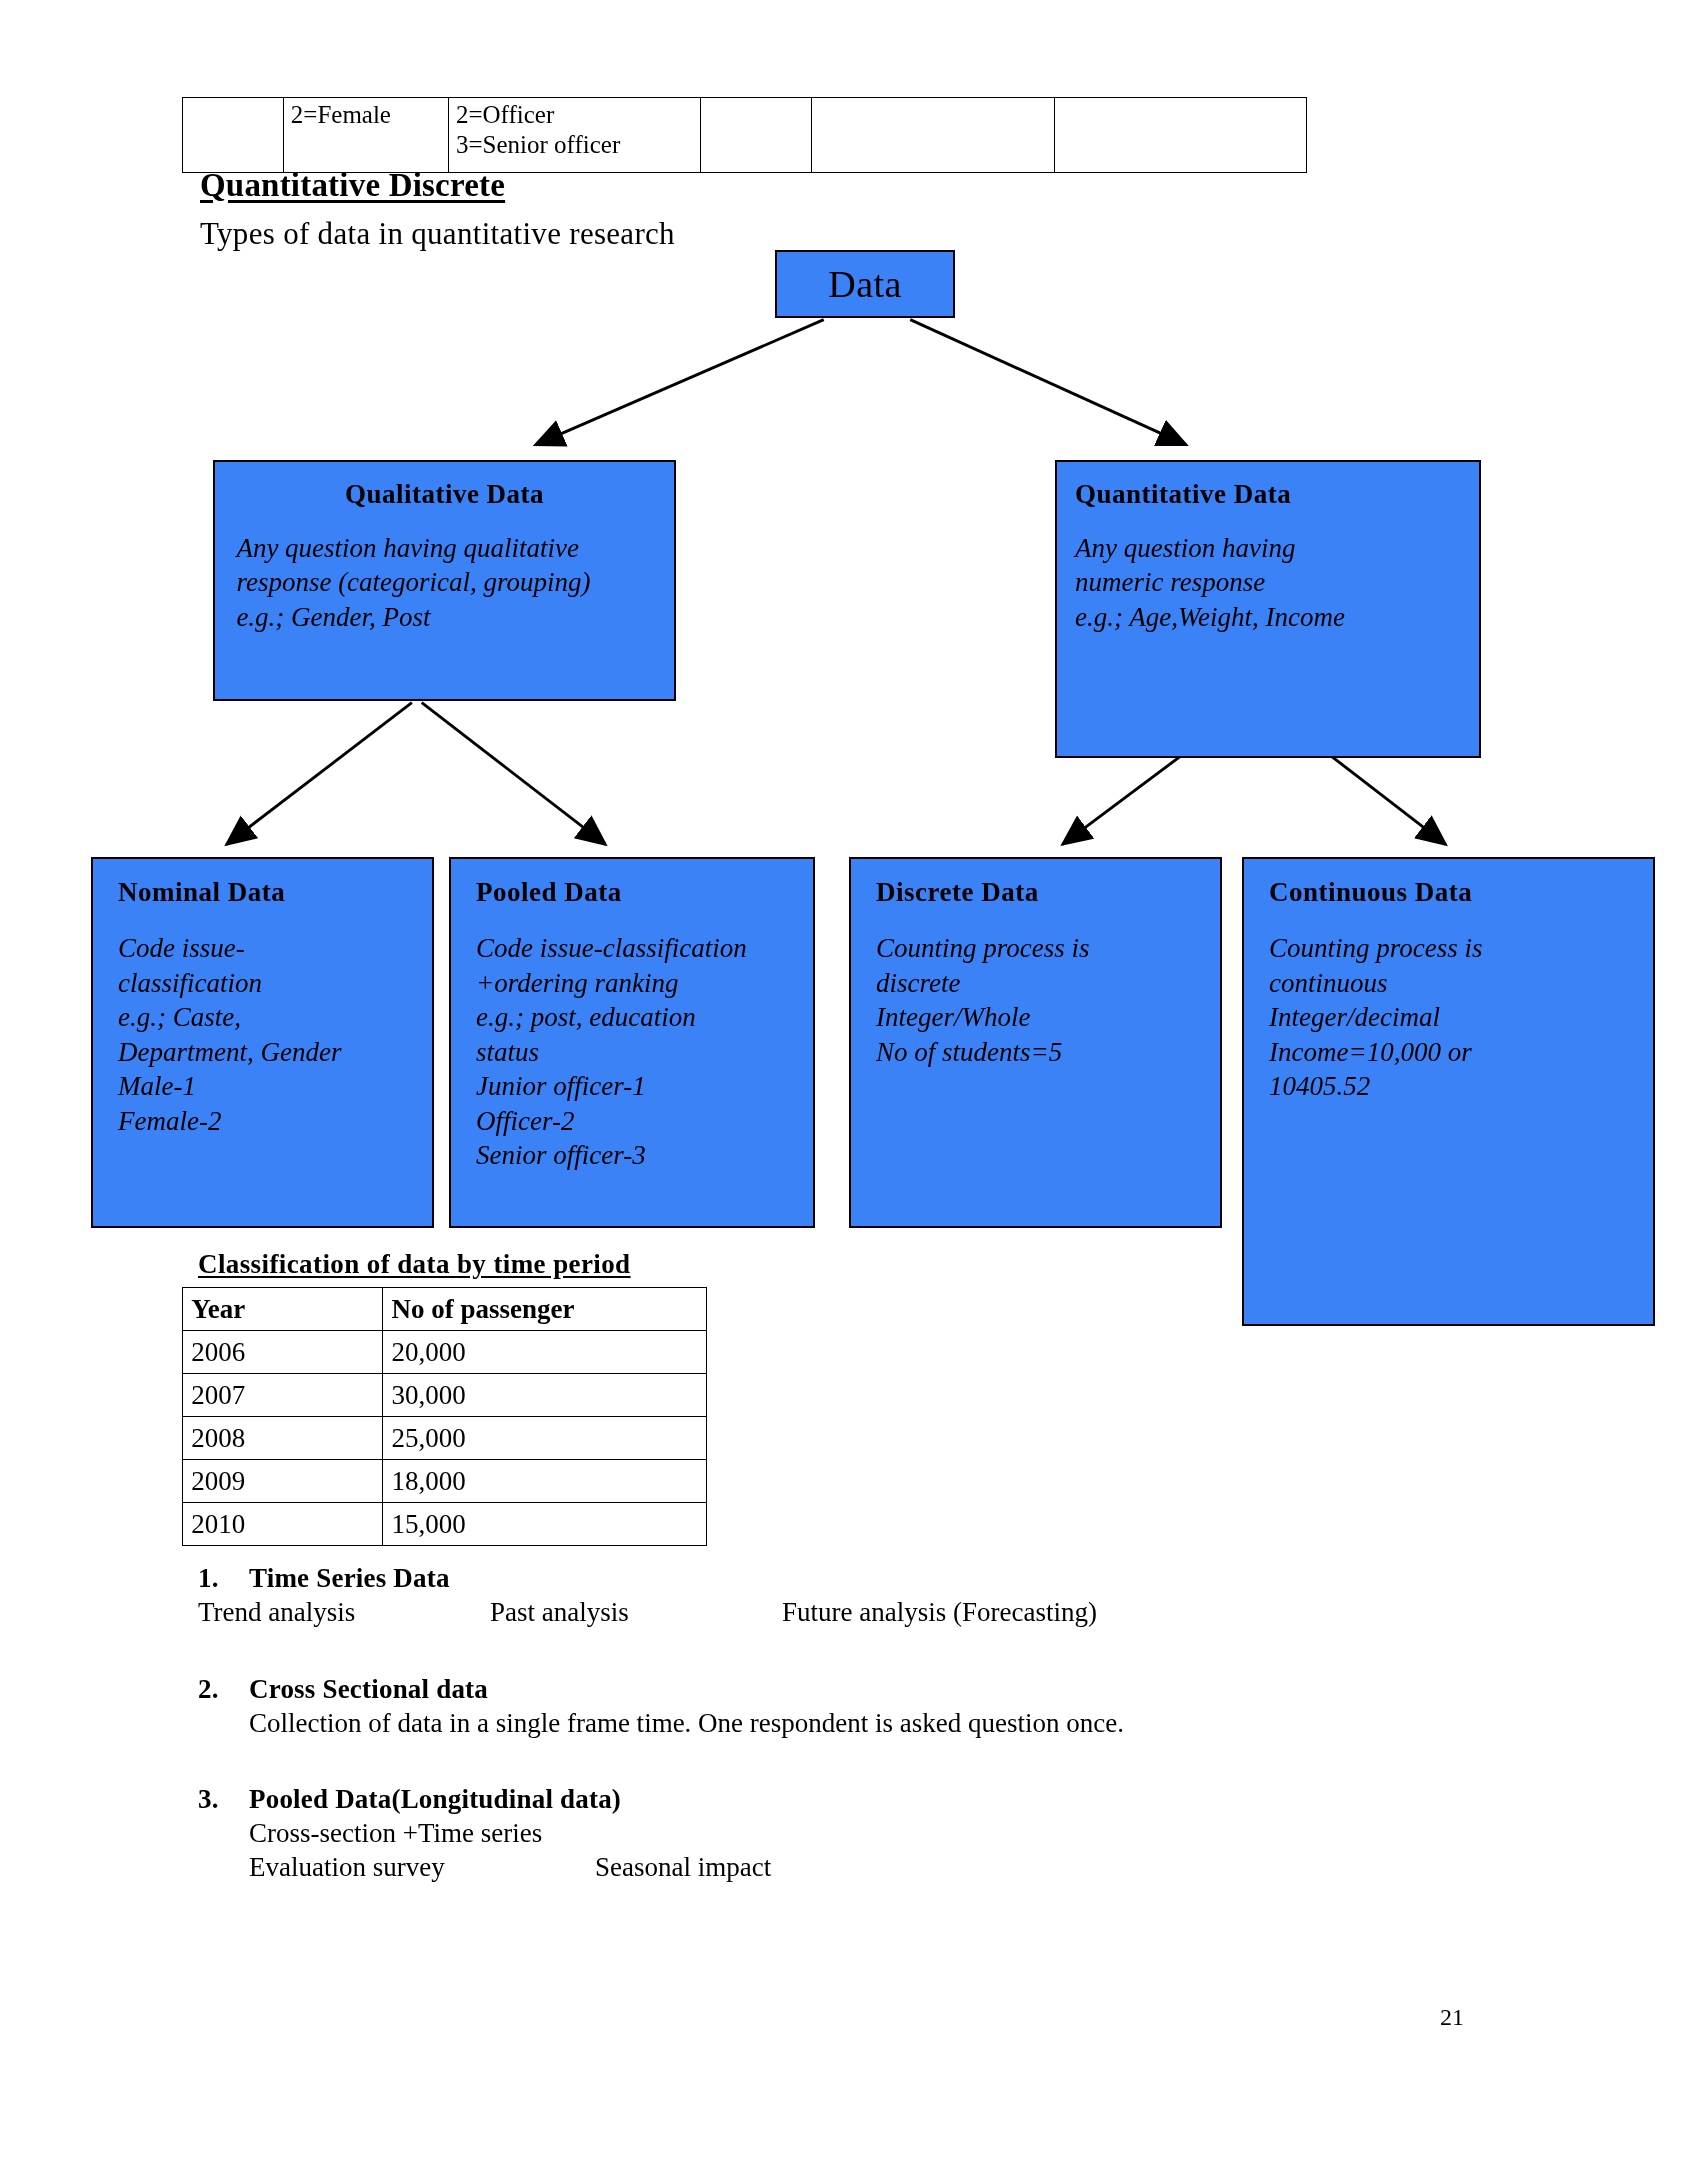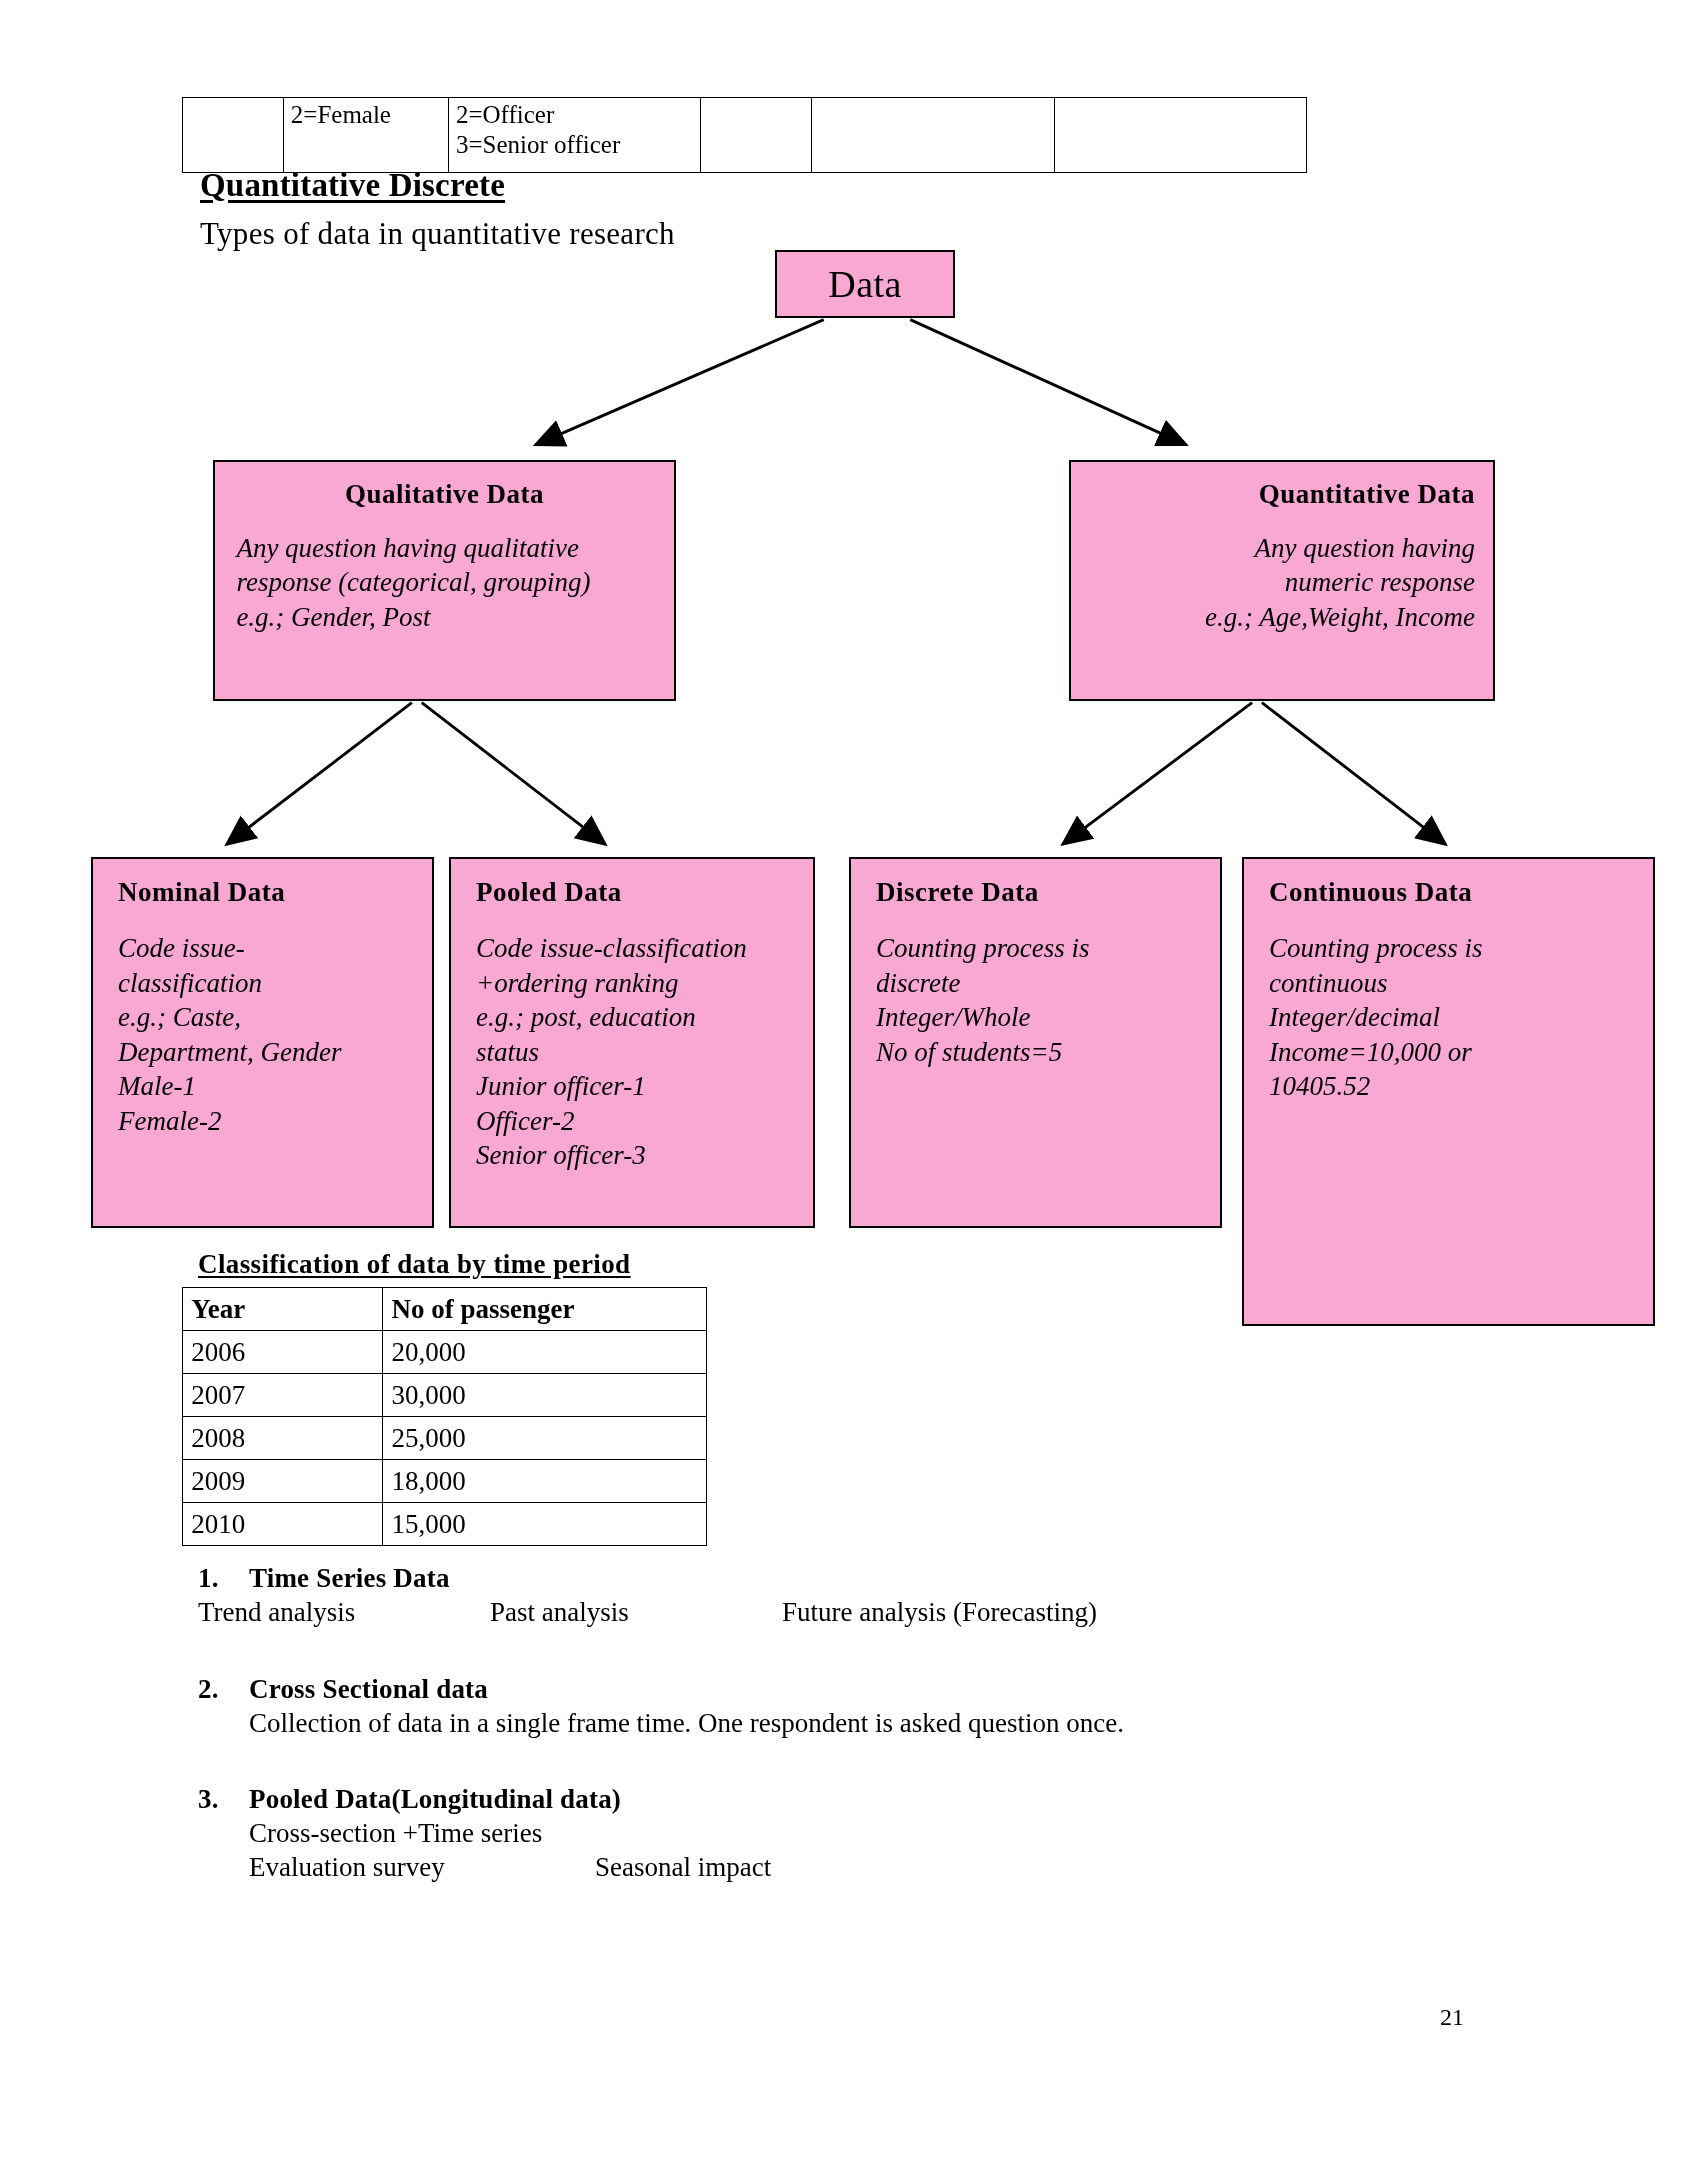--- a/index.html
+++ b/index.html
@@ -61,21 +61,21 @@
     left: 200px;
     top: 216px;
     font-size: 31px;
     letter-spacing: 0.3px;
   }
 
   
   .box {
     position: absolute;
     border: 2.1px solid #000;
-    background: #f9a8d4;
+    background: #3b82f6;
     box-sizing: border-box;
   }
   .box-title {
     font-weight: bold;
     font-size: 27px;
     letter-spacing: 0.5px;
   }
   .box-body {
     font-style: italic;
     font-size: 27px;
@@ -103,24 +103,23 @@
     width: 463px;
     height: 241px;
     padding: 16.5px 21.4px 0 21.4px;
   }
   #box-qualitative .box-title { display: block; text-align: center; margin-bottom: 21.4px; }
 
   #box-quantitative {
     left: 1055px;
     top: 460px;
     width: 426px;
-    height: 241px;
+    height: 298px;
     padding: 16.5px 18px 0 18px;
-    text-align: right;
-    margin-left: 14px;
+    text-align: left;
   }
   #box-quantitative .box-title { display: block; margin-bottom: 21.4px; }
 
   #box-nominal {
     left: 91px;
     top: 857px;
     width: 343px;
     height: 371px;
     padding: 18px 0 0 25px;
   }

